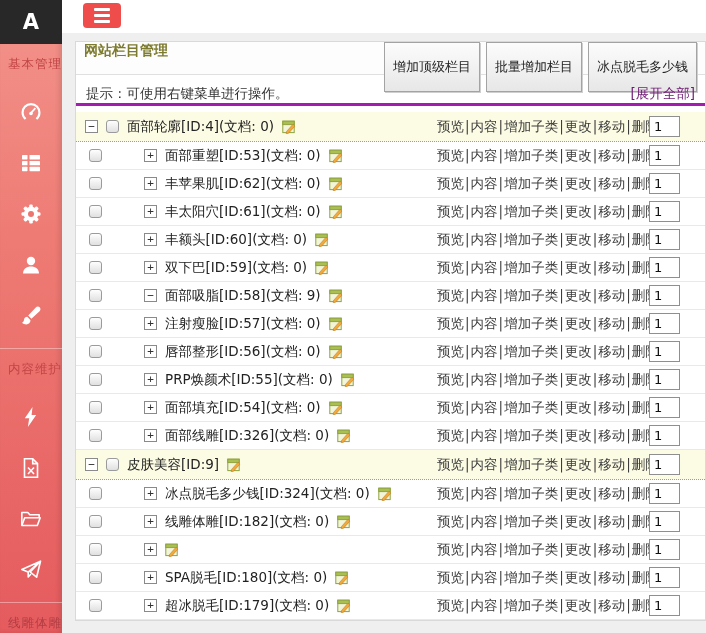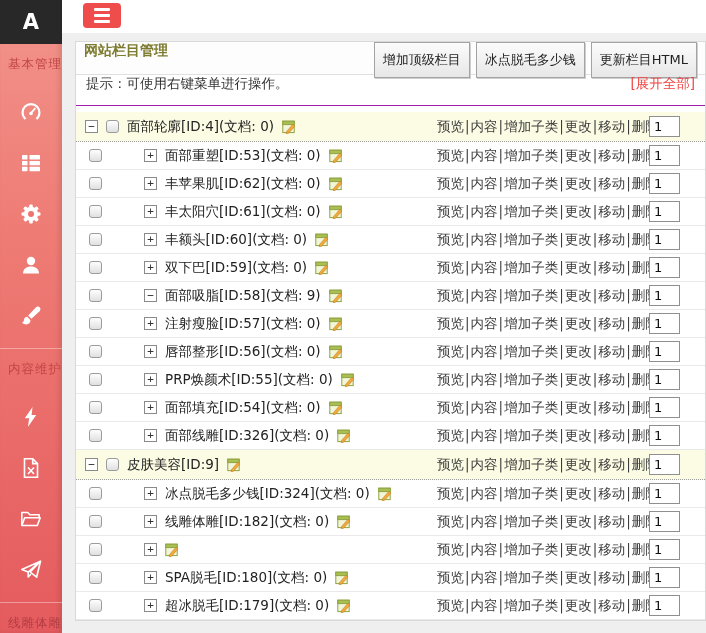--- a/index.html
+++ b/index.html
@@ -51,28 +51,28 @@
   .panel-header {
     height:33px; background:#fdfdfd; border-bottom:1px solid #e0e0e0;
     display:flex; align-items:flex-start; padding:0 8px;
   }
   .panel-title { flex:1; font-weight:bold; font-size:14px; color:#7d7b2f; }
   .toolbar { display:flex; gap:6px; }
   .toolbar button {
     font-family:inherit; font-size:13px; color:#222;
     background:linear-gradient(#fcfcfc,#e7e7e7);
     border:1px solid #a3a3a3; box-shadow:1px 1px 0 #cfcfcf;
-    padding:8px 8px; cursor:pointer; white-space:nowrap;
+    padding:15px 8px; cursor:pointer; white-space:nowrap;
   }
   .tip-row {
-    height:31px; border-bottom:1px solid #a21caf;
-    display:flex; align-items:flex-start; padding:0 10px; color:#333;
+    height:31px; border-bottom:3px solid #a21caf;
+    display:flex; align-items:flex-end; padding:0 10px; color:#333;
   }
   .tip-text { flex:1; }
-  .expand-all { color:#ef4444; text-decoration:none; cursor:pointer; }
+  .expand-all { color:#701a75; text-decoration:none; cursor:pointer; }
   .rows { padding-top:6px; }
   
   .row {
     height:28px; display:flex; align-items:center;
     border-bottom:1px solid #e9e9e9; padding-right:8px; background:#fff;
   }
   .row.top {
     height:30px; background:#fcfbe3; border-bottom:1px dotted #9d9d9d;
   }
   .row-left {
@@ -194,22 +194,22 @@
         <span></span>
         <span></span>
     </button>
   </div>
 
   <div class="panel">
     <div class="panel-header">
       <div class="panel-title">网站栏目管理</div>
       <div class="toolbar">
         <button>增加顶级栏目</button>
+        <button>批量增加栏目</button>
         <button>冰点脱毛多少钱</button>
-        <button>更新栏目HTML</button>
       </div>
     </div>
 
     <div class="tip-row">
       <span class="tip-text">提示：可使用右键菜单进行操作。</span>
       <a class="expand-all">[展开全部]</a>
     </div>
 
     <div class="rows">
         <div class="row top">

